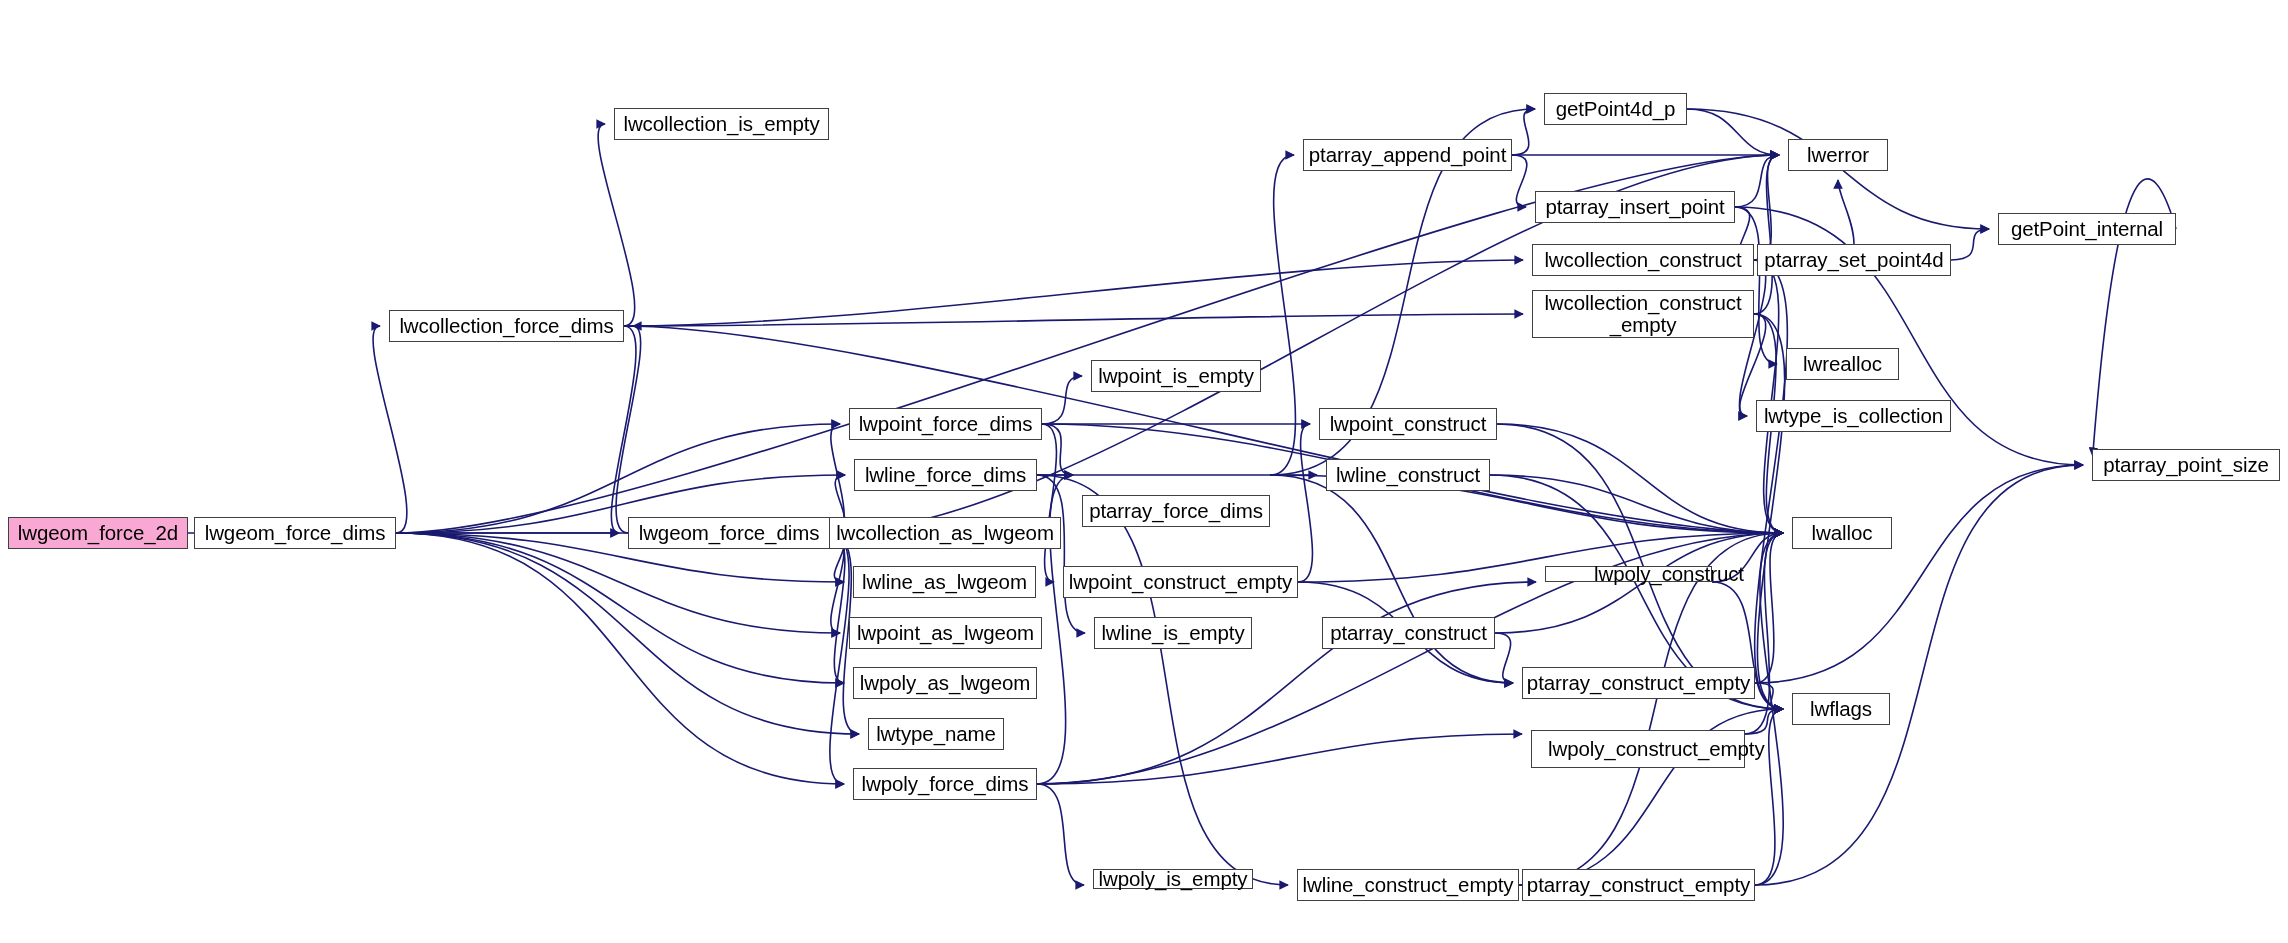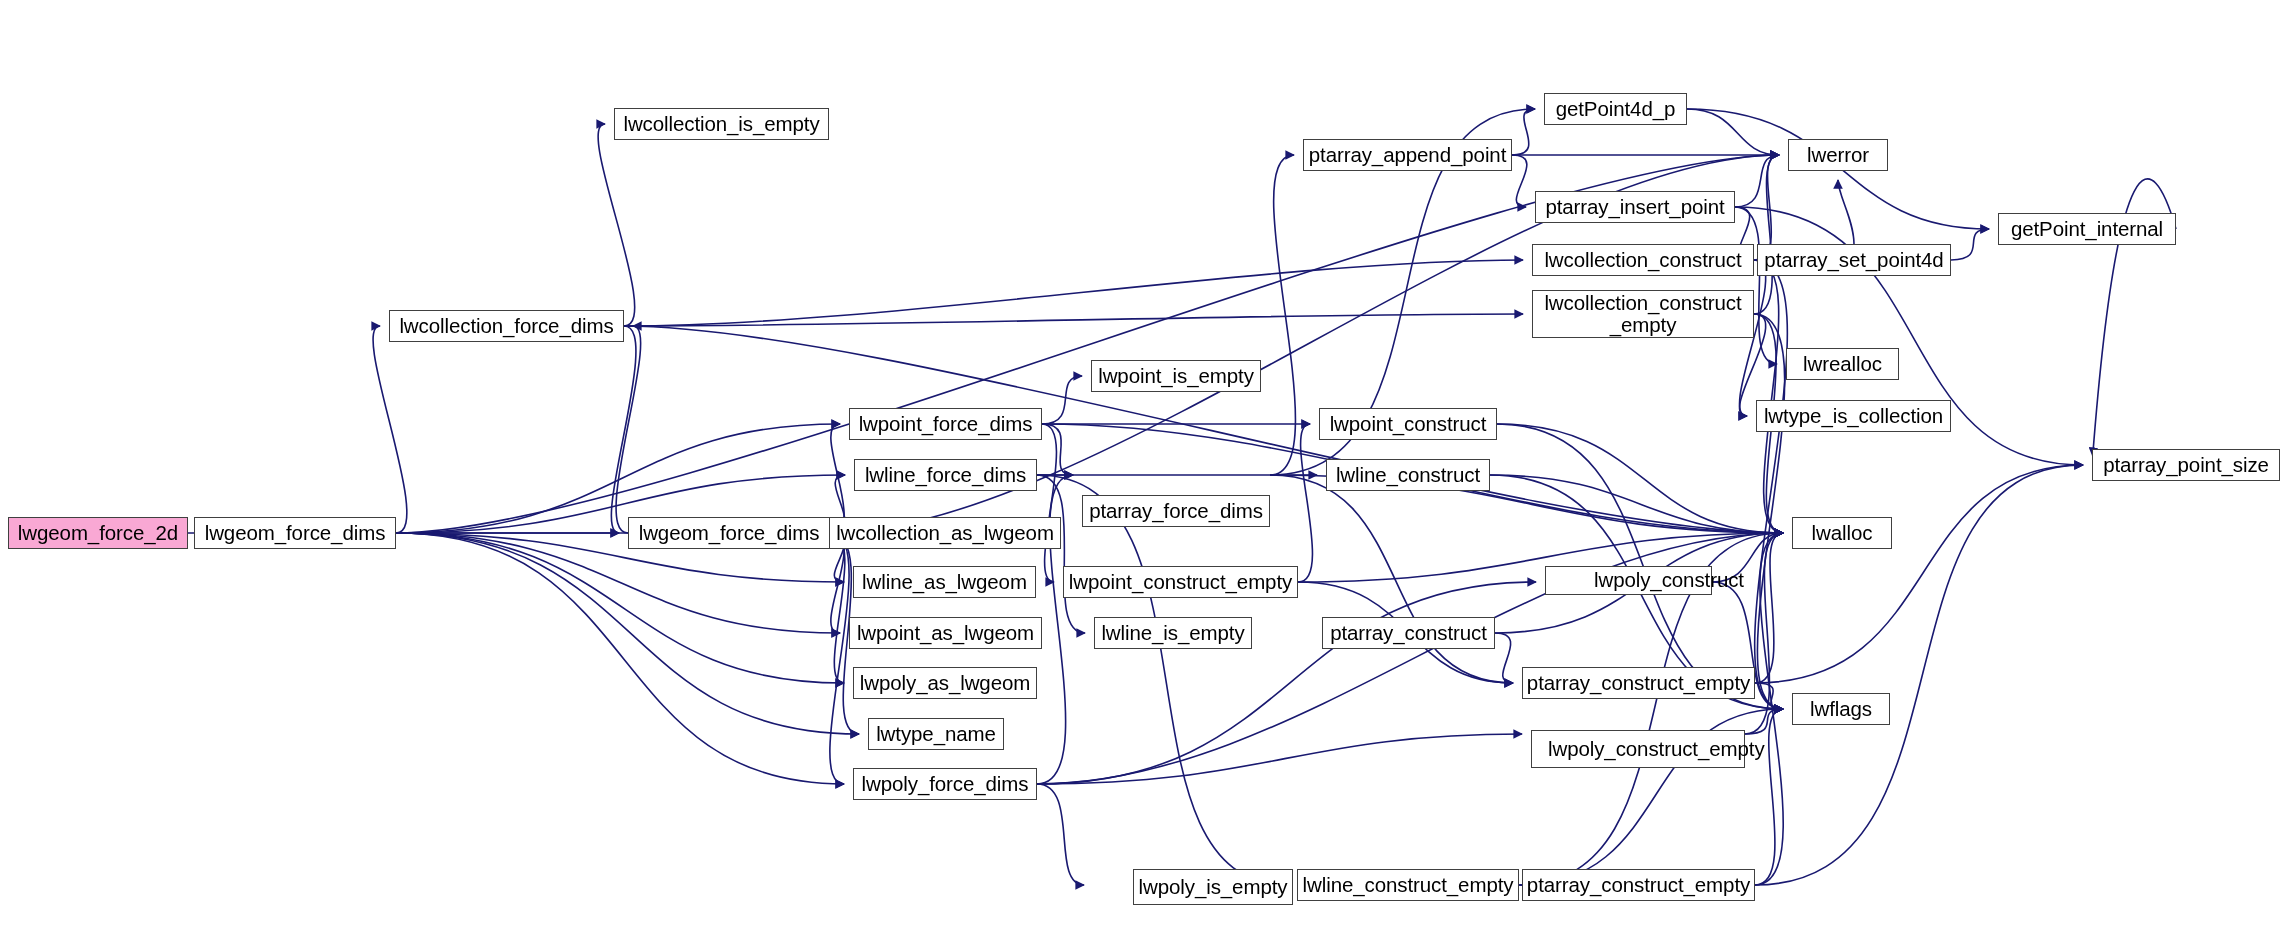--- a/index.html
+++ b/index.html
@@ -161,32 +161,32 @@
       <div class="node" style="left: 829px; top: 517px; width: 232px; height: 32px;"><span>lwcollection_as_lwgeom</span></div>
       <div class="node" style="left: 853px; top: 566px; width: 183px; height: 32px;"><span>lwline_as_lwgeom</span></div>
       <div class="node" style="left: 849px; top: 617px; width: 193px; height: 32px;"><span>lwpoint_as_lwgeom</span></div>
       <div class="node" style="left: 853px; top: 667px; width: 184px; height: 32px;"><span>lwpoly_as_lwgeom</span></div>
       <div class="node" style="left: 868px; top: 718px; width: 136px; height: 32px;"><span>lwtype_name</span></div>
       <div class="node" style="left: 853px; top: 768px; width: 184px; height: 32px;"><span>lwpoly_force_dims</span></div>
       <div class="node" style="left: 1091px; top: 360px; width: 170px; height: 32px;"><span>lwpoint_is_empty</span></div>
       <div class="node" style="left: 1082px; top: 459px; width: 188px; height: 32px; margin-top: 36px;"><span>ptarray_force_dims</span></div>
       <div class="node" style="left: 1063px; top: 566px; width: 235px; height: 32px;"><span>lwpoint_construct_empty</span></div>
       <div class="node" style="left: 1094px; top: 617px; width: 158px; height: 32px;"><span>lwline_is_empty</span></div>
-      <div class="node" style="left: 1093px; top: 869px; width: 160px; height: 36px; margin-left: 40px;"><span>lwpoly_is_empty</span></div>
+      <div class="node" style="left: 1093px; top: 869px; width: 160px; height: 20px;"><span>lwpoly_is_empty</span></div>
       <div class="node" style="left: 1319px; top: 408px; width: 178px; height: 32px;"><span>lwpoint_construct</span></div>
       <div class="node" style="left: 1326px; top: 459px; width: 164px; height: 32px;"><span>lwline_construct</span></div>
       <div class="node" style="left: 1322px; top: 617px; width: 173px; height: 32px; align-items: center;"><span>ptarray_construct</span></div>
       <div class="node" style="left: 1297px; top: 869px; width: 222px; height: 32px;"><span>lwline_construct_empty</span></div>
       <div class="node" style="left: 1303px; top: 139px; width: 209px; height: 32px;"><span>ptarray_append_point</span></div>
       <div class="node" style="left: 1544px; top: 93px; width: 143px; height: 32px;"><span>getPoint4d_p</span></div>
       <div class="node" style="left: 1535px; top: 191px; width: 200px; height: 32px;"><span>ptarray_insert_point</span></div>
       <div class="node" style="left: 1532px; top: 244px; width: 222px; height: 32px;"><span>lwcollection_construct</span></div>
       <div class="node" style="left: 1532px; top: 290px; width: 222px; height: 48px;"><span>lwcollection_construct
 _empty</span></div>
-      <div class="node" style="left: 1545px; top: 566px; width: 167px; height: 29px; padding-left: 48px;"><span>lwpoly_construct</span></div>
+      <div class="node" style="left: 1545px; top: 566px; width: 167px; height: 16px; padding-left: 48px;"><span>lwpoly_construct</span></div>
       <div class="node" style="left: 1522px; top: 667px; width: 233px; height: 32px;"><span>ptarray_construct_empty</span></div>
       <div class="node" style="left: 1531px; top: 730px; width: 214px; height: 38px; padding-left: 16px;"><span>lwpoly_construct_empty</span></div>
       <div class="node" style="left: 1522px; top: 869px; width: 233px; height: 32px;"><span>ptarray_construct_empty</span></div>
       <div class="node" style="left: 1788px; top: 139px; width: 100px; height: 32px;"><span>lwerror</span></div>
       <div class="node" style="left: 1757px; top: 244px; width: 194px; height: 32px;"><span>ptarray_set_point4d</span></div>
       <div class="node" style="left: 1786px; top: 348px; width: 113px; height: 32px;"><span>lwrealloc</span></div>
       <div class="node" style="left: 1756px; top: 400px; width: 195px; height: 32px;"><span>lwtype_is_collection</span></div>
       <div class="node" style="left: 1792px; top: 517px; width: 100px; height: 32px;"><span>lwalloc</span></div>
       <div class="node" style="left: 1792px; top: 693px; width: 98px; height: 32px;"><span>lwflags</span></div>
       <div class="node" style="left: 1998px; top: 213px; width: 178px; height: 32px;"><span>getPoint_internal</span></div>

